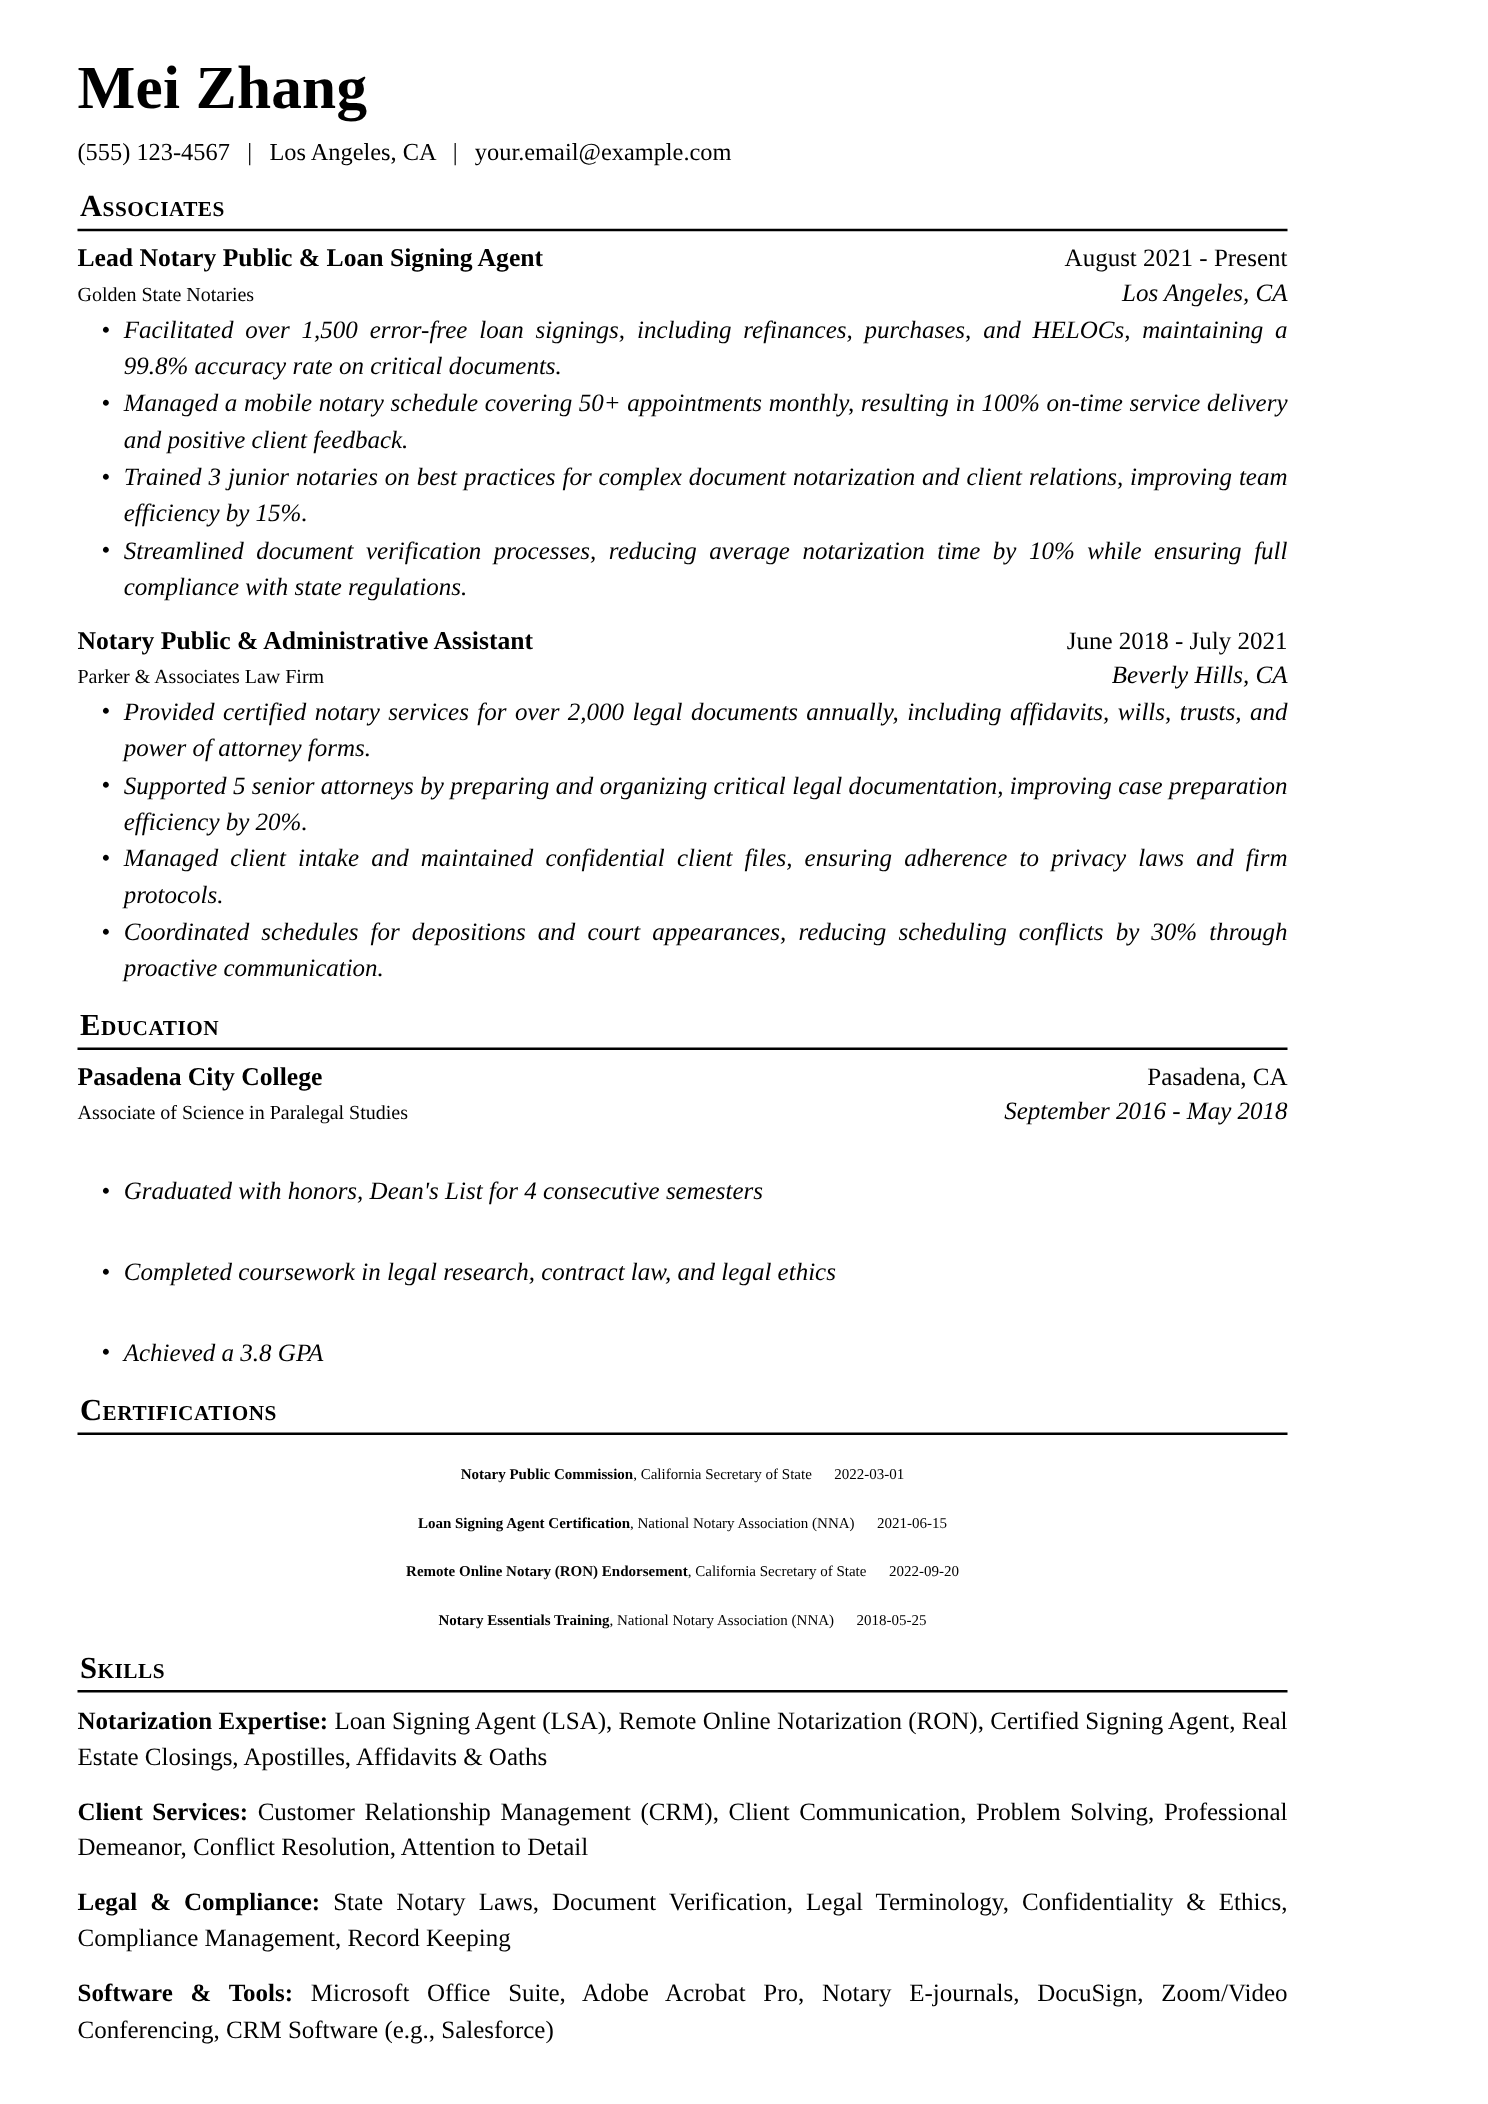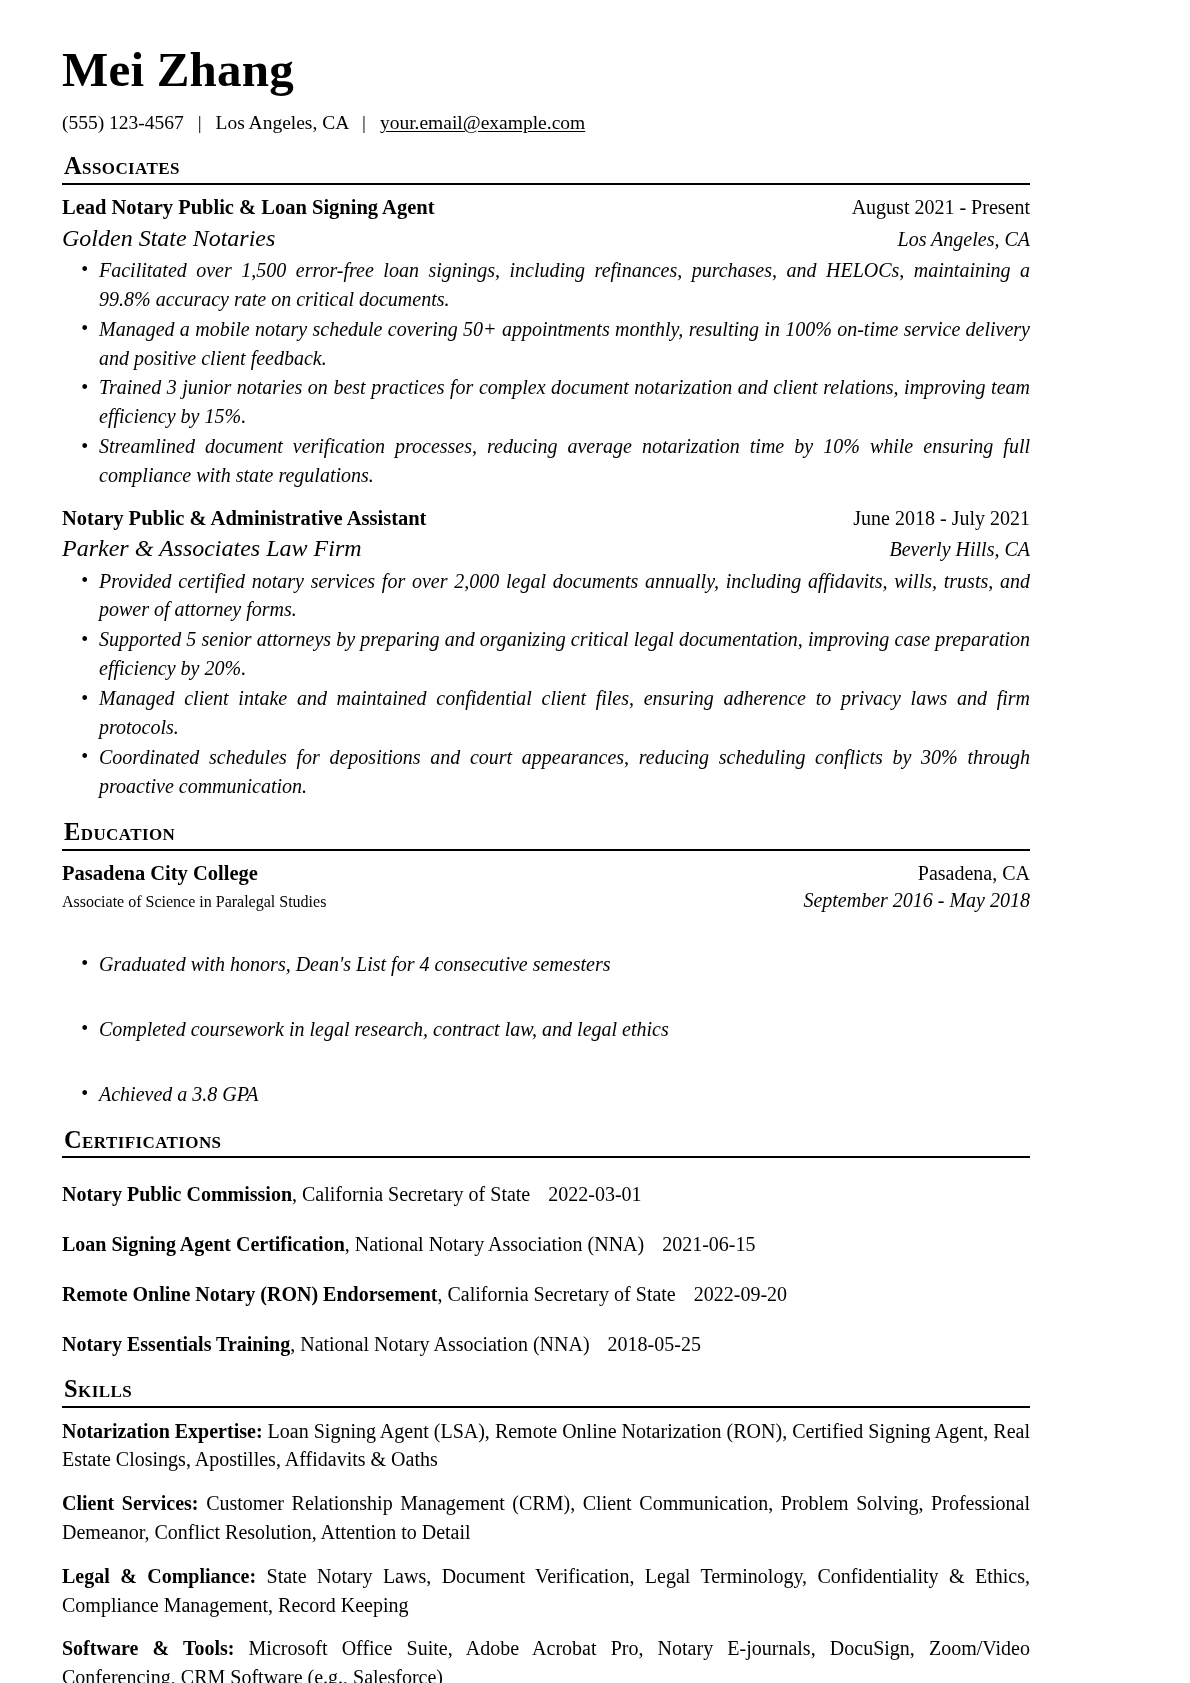--- a/index.html
+++ b/index.html
@@ -35,21 +35,20 @@
     line-height: 1.3;
     margin: 0 0 4px 0;
     white-space: nowrap;
   }
   .contact-sep {
     display: inline-block;
     padding: 0 9px;
     color: #000;
   }
   .contact-email {
-    text-decoration: underline;
     text-underline-offset: 2px;
   }
 
   
   .section {
     margin-top: 17px;
   }
   .section-heading {
     font-size: 24.5px;
     font-weight: 700;
@@ -84,22 +83,21 @@
   .entry-title {
     font-size: 20.5px;
     font-weight: 700;
   }
   .entry-date {
     font-size: 20px;
     white-space: nowrap;
     padding-left: 18px;
   }
   .entry-org {
-    font-size: 24px;
-    font-style: italic;
+    font-size: 16px;
   }
   .entry-location {
     font-size: 20px;
     font-style: italic;
     white-space: nowrap;
     padding-left: 18px;
   }
   .entry-degree {
     font-size: 16px;
   }
@@ -140,23 +138,23 @@
     text-align: left;
     hyphens: none;
     -webkit-hyphens: none;
     margin-bottom: 2px;
     margin-top: 36px;
   }
 
   
   .cert-row {
     display: flex;
-    justify-content: flex-start;
+    justify-content: center;
     align-items: baseline;
-    font-size: 20px;
+    font-size: 12px;
     line-height: 1.34;
     margin-bottom: 16px;
     margin-top: 23px;
   }
   .cert-row:last-child {
     margin-bottom: 2px;
   }
   .cert-text {
     padding-right: 18px;
   }

